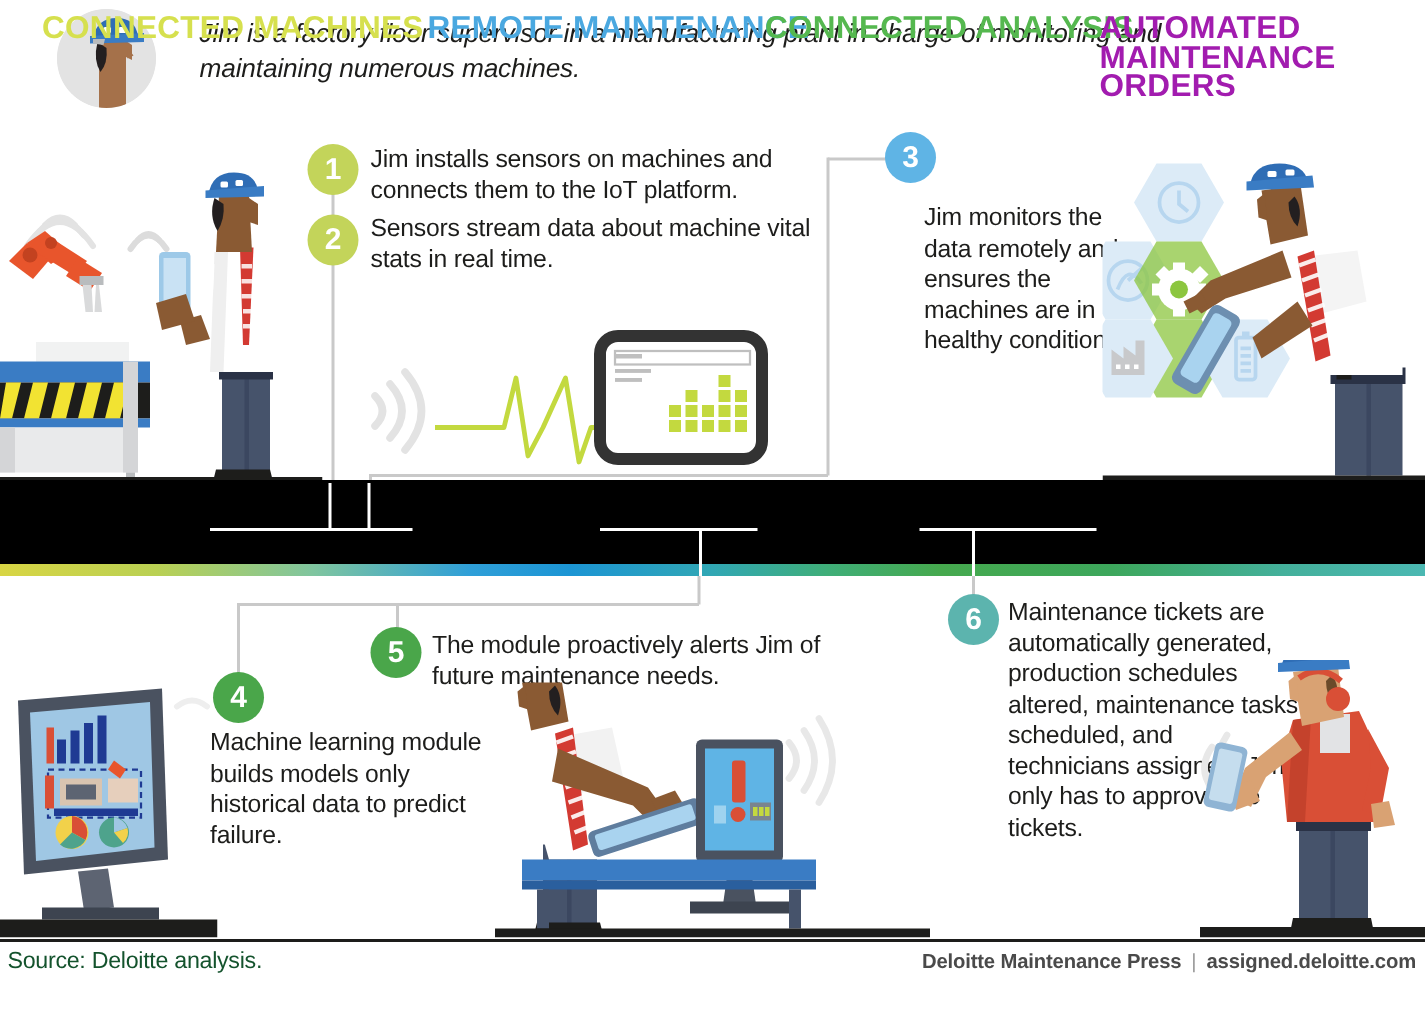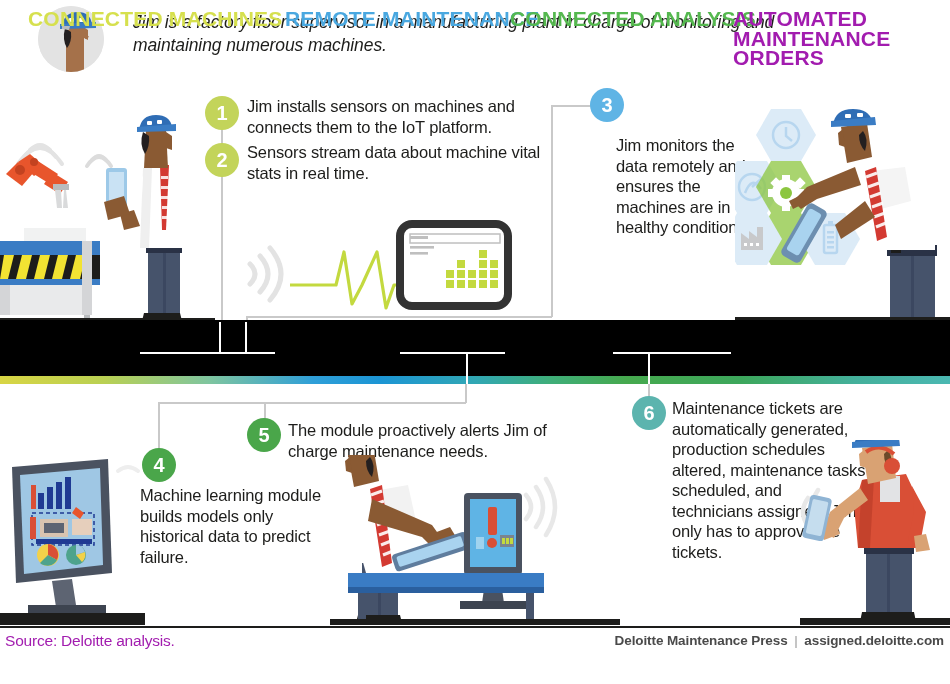--- a/index.html
+++ b/index.html
@@ -72,21 +72,21 @@
   
   .btick { position: absolute; background: #ffffff; z-index: 6; }
 
   
   .footrule {
     position: absolute; left: 0; top: 626px; width: 950px; height: 2px;
     background: #1d1d1b;
   }
   .src {
     position: absolute; left: 5px; top: 632px;
-    font-size: 15.5px; color: #a21caf; letter-spacing: -0.2px; text-align: right;
+    font-size: 15.5px; color: #14532d; letter-spacing: -0.2px; text-align: right;
   }
   .dup {
     position: absolute; right: 6px; top: 633px;
     font-size: 13.5px; font-weight: bold; color: #4a4a4a;
     letter-spacing: -0.1px;
   }
   .dup .bar { color: #9a9a9a; font-weight: normal; padding: 0 3px; }
 
   
   .ill { position: absolute; z-index: 3; }
@@ -367,21 +367,21 @@
   <div class="num n2" style="left:205px; top:143px;">2</div>
   <div class="steptxt" style="left:247px; top:142px; width:310px;">Sensors stream data about machine vital stats in real time.</div>
 
   <div class="num n3" style="left:590px; top:88px;">3</div>
   <div class="steptxt" style="left:616px; top:135px; width:130px;">Jim monitors the data remotely and ensures the machines are in healthy condition.</div>
 
   <div class="num n4" style="left:142px; top:448px;">4</div>
   <div class="steptxt" style="left:140px; top:485px; width:200px;">Machine learning module builds models only historical data to predict failure.</div>
 
   <div class="num n5" style="left:247px; top:418px;">5</div>
-  <div class="steptxt" style="left:288px; top:420px; width:300px;">The module proactively alerts Jim of charge maintenance needs.</div>
+  <div class="steptxt" style="left:288px; top:420px; width:300px;">The module proactively alerts Jim of future maintenance needs.</div>
 
   <div class="num n6" style="left:632px; top:396px;">6</div>
   <div class="steptxt" style="left:672px; top:398px; width:195px;">Maintenance tickets are automatically generated, production schedules altered, maintenance tasks scheduled, and technicians assigned. Jim only has to approve the tickets.</div>
 
   <div class="ill" style="left:0px; top:455px; width:145px; height:170px;">
     <svg width="145" height="170" viewBox="0 0 145 170">
       <g fill="none" stroke="#eeeeee" stroke-width="4" stroke-linecap="round">
         <path d="M118 16 Q128 8 138 16"></path>
       </g>
       <g>

